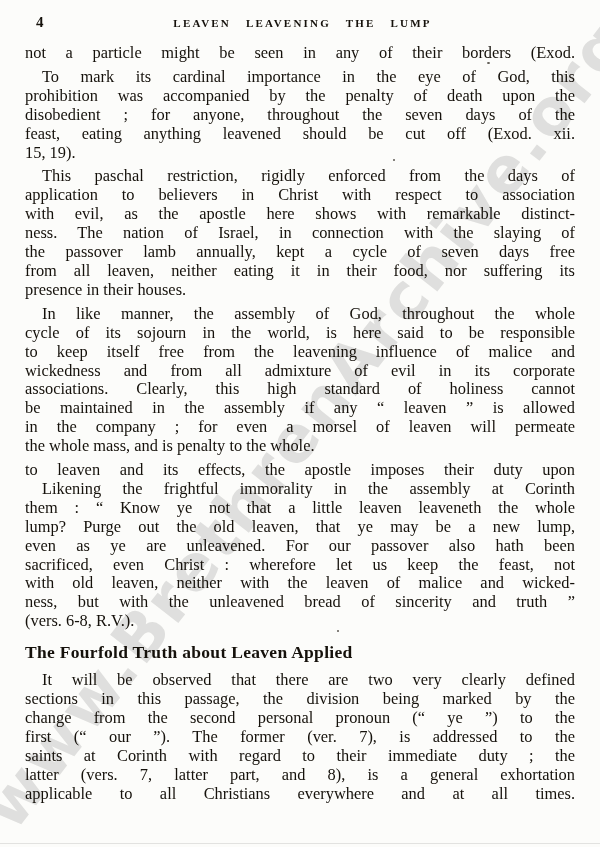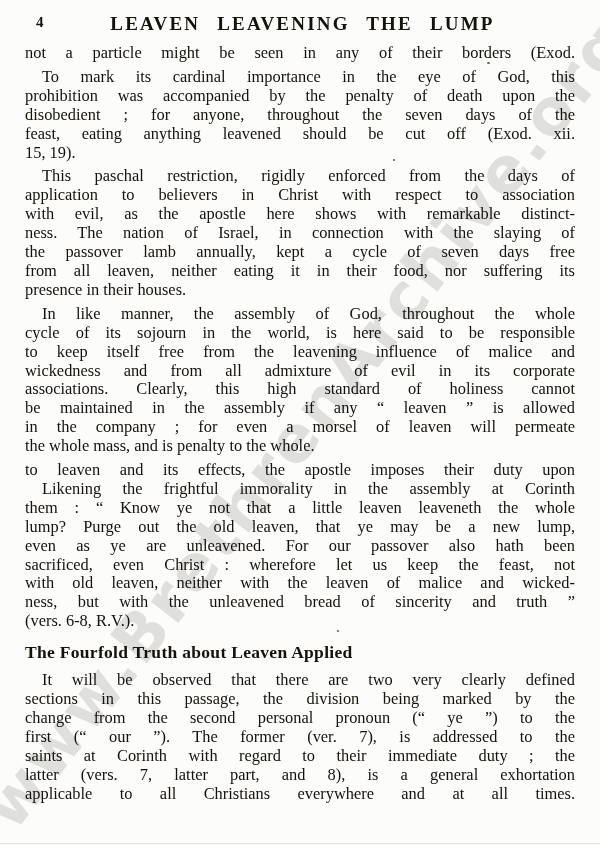--- a/index.html
+++ b/index.html
@@ -41,21 +41,21 @@
   }
   .page-num {
     position: absolute;
     left: 6px;
     top: 1px;
     font-weight: 700;
     font-size: 15px;
   }
   .running-title {
     font-weight: 700;
-    font-size: 19px;
+    font-size: 11px;
     letter-spacing: 2.2px;
     word-spacing: 10px;
   }
 
   .page-body {
     position: absolute;
     top: 44px;
     left: 25px;
     right: 25px;
     z-index: 2;

